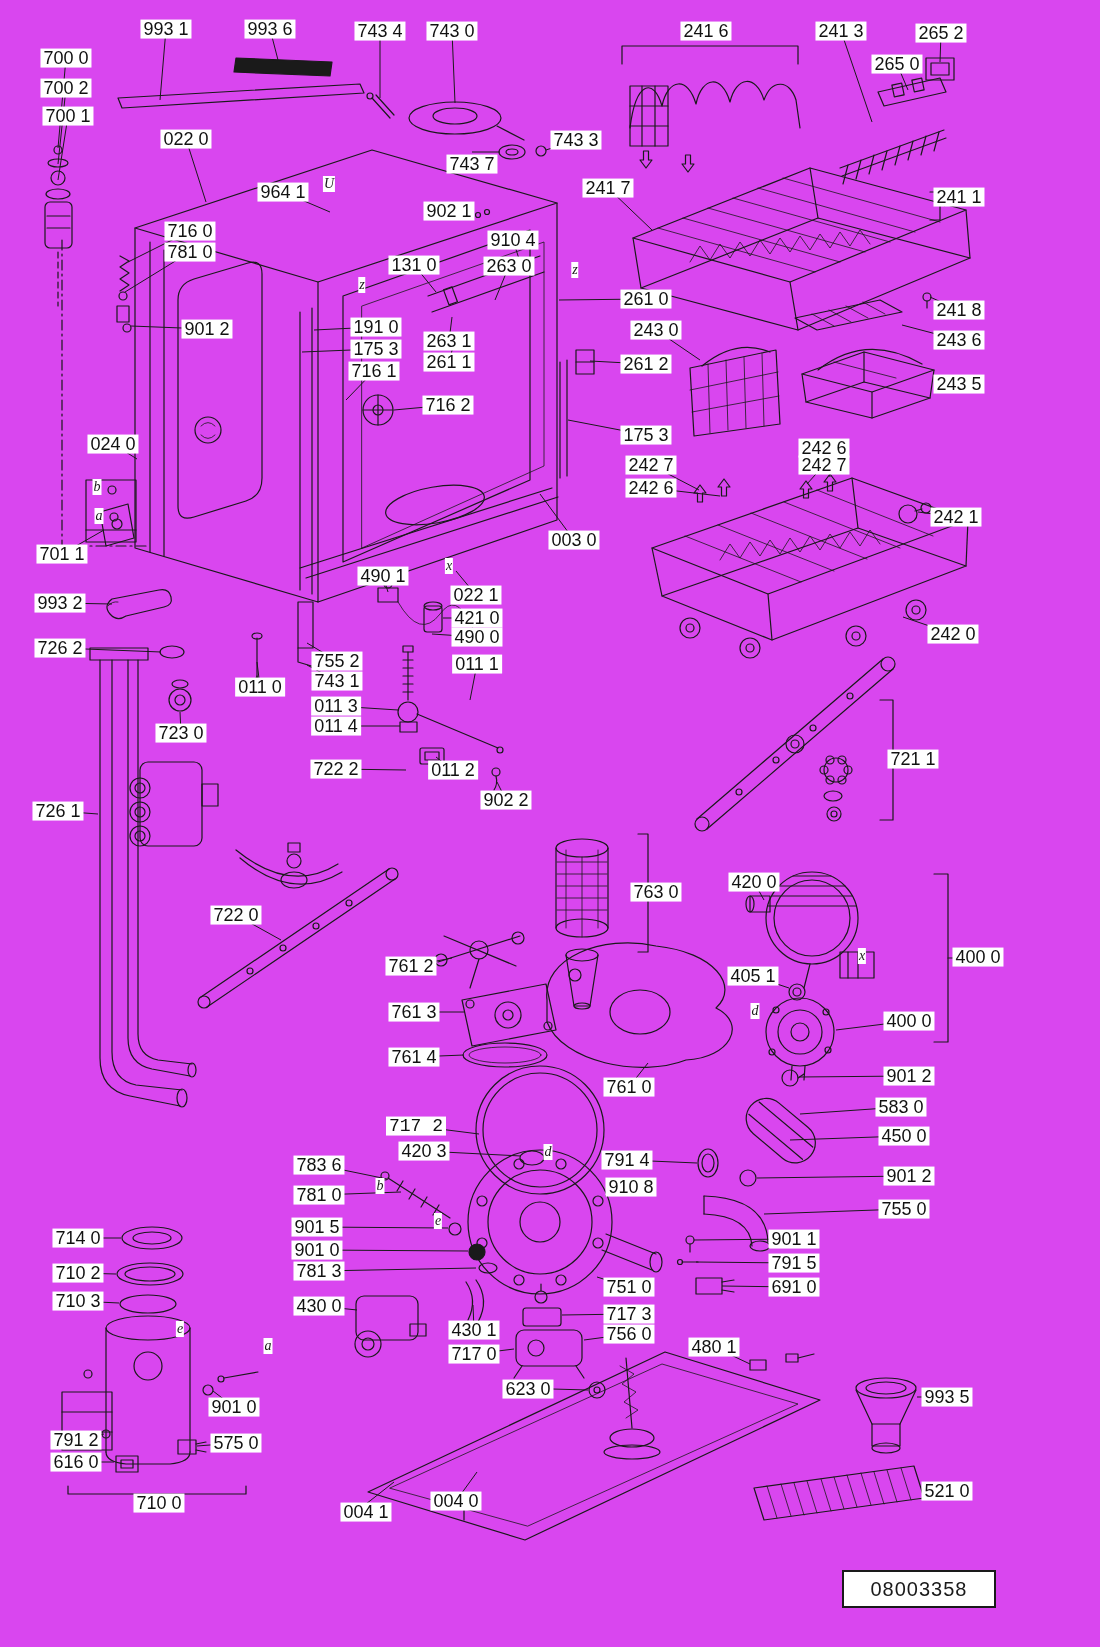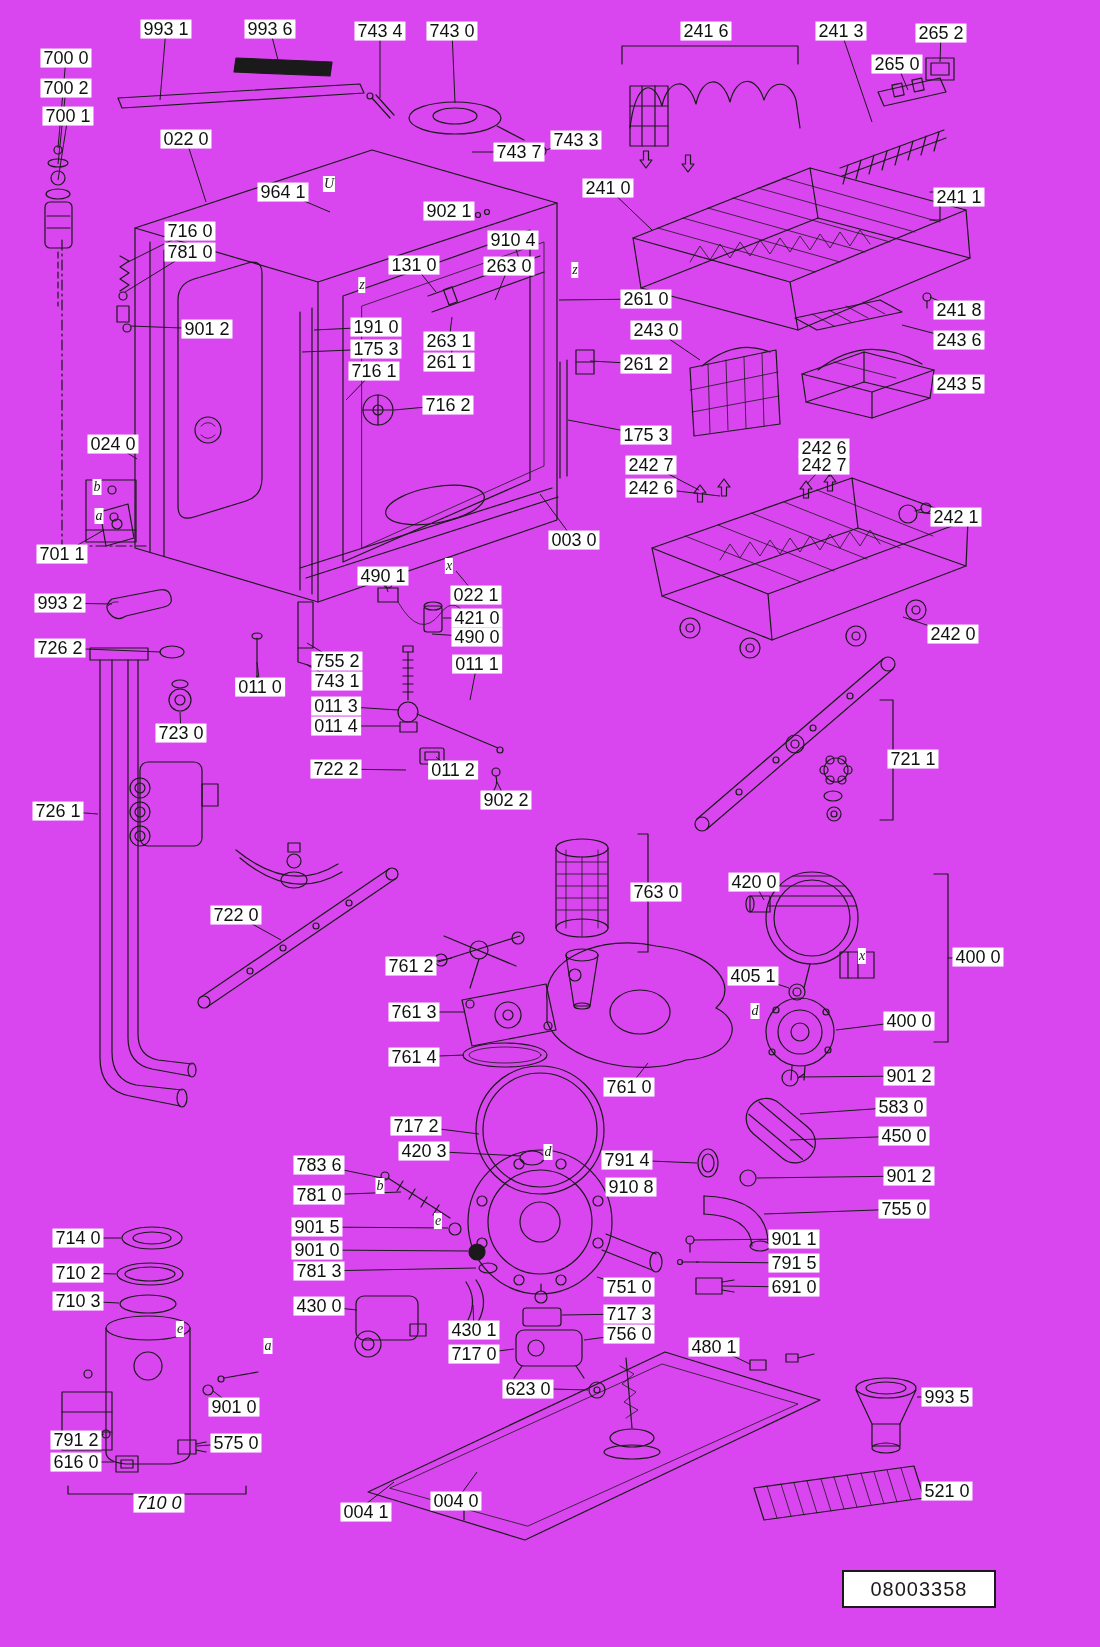--- a/index.html
+++ b/index.html
@@ -625,25 +625,25 @@
       <div class="part-label" style="left: 380px; top: 31px;">743 4</div>
       <div class="part-label" style="left: 452px; top: 31px;">743 0</div>
       <div class="part-label" style="left: 706px; top: 31px;">241 6</div>
       <div class="part-label" style="left: 841px; top: 31px;">241 3</div>
       <div class="part-label" style="left: 941px; top: 33px;">265 2</div>
       <div class="part-label" style="left: 897px; top: 64px;">265 0</div>
       <div class="part-label" style="left: 66px; top: 58px;">700 0</div>
       <div class="part-label" style="left: 66px; top: 88px;">700 2</div>
       <div class="part-label" style="left: 68px; top: 116px;">700 1</div>
       <div class="part-label" style="left: 186px; top: 139px;">022 0</div>
-      <div class="part-label" style="left: 472px; top: 152px; margin-left: 47px;">743 7</div>
+      <div class="part-label" style="left: 472px; top: 164px;">743 7</div>
       <div class="part-label" style="left: 576px; top: 140px;">743 3</div>
       <div class="part-label" style="left: 283px; top: 192px;">964 1</div>
       <div class="part-label" style="left: 449px; top: 211px;">902 1</div>
-      <div class="part-label" style="left: 608px; top: 188px;">241 0</div>
+      <div class="part-label" style="left: 608px; top: 188px;">241 7</div>
       <div class="part-label" style="left: 959px; top: 197px;">241 1</div>
       <div class="part-label" style="left: 190px; top: 231px;">716 0</div>
       <div class="part-label" style="left: 190px; top: 252px;">781 0</div>
       <div class="part-label" style="left: 513px; top: 240px;">910 4</div>
       <div class="part-label" style="left: 414px; top: 265px;">131 0</div>
       <div class="part-label" style="left: 509px; top: 266px;">263 0</div>
       <div class="part-label" style="left: 646px; top: 299px;">261 0</div>
       <div class="part-label" style="left: 959px; top: 310px;">241 8</div>
       <div class="part-label" style="left: 207px; top: 329px;">901 2</div>
       <div class="part-label" style="left: 376px; top: 327px;">191 0</div>
@@ -690,21 +690,21 @@
       <div class="part-label" style="left: 236px; top: 915px;">722 0</div>
       <div class="part-label" style="left: 411px; top: 966px;">761 2</div>
       <div class="part-label" style="left: 753px; top: 976px;">405 1</div>
       <div class="part-label" style="left: 909px; top: 1021px;">400 0</div>
       <div class="part-label" style="left: 414px; top: 1012px;">761 3</div>
       <div class="part-label" style="left: 909px; top: 1076px;">901 2</div>
       <div class="part-label" style="left: 414px; top: 1057px;">761 4</div>
       <div class="part-label" style="left: 901px; top: 1107px;">583 0</div>
       <div class="part-label" style="left: 904px; top: 1136px;">450 0</div>
       <div class="part-label" style="left: 629px; top: 1087px;">761 0</div>
-      <div class="part-label" style="left: 416px; top: 1126px;">717 2</div>
+      <div class="part-label" style="left: 416px; top: 1126px; font-family: Liberation Mono, monospace;">717 2</div>
       <div class="part-label" style="left: 424px; top: 1151px;">420 3</div>
       <div class="part-label" style="left: 627px; top: 1160px;">791 4</div>
       <div class="part-label" style="left: 909px; top: 1176px;">901 2</div>
       <div class="part-label" style="left: 319px; top: 1165px;">783 6</div>
       <div class="part-label" style="left: 631px; top: 1187px;">910 8</div>
       <div class="part-label" style="left: 904px; top: 1209px;">755 0</div>
       <div class="part-label" style="left: 319px; top: 1195px;">781 0</div>
       <div class="part-label" style="left: 317px; top: 1227px;">901 5</div>
       <div class="part-label" style="left: 794px; top: 1239px;">901 1</div>
       <div class="part-label" style="left: 317px; top: 1250px;">901 0</div>
@@ -721,21 +721,21 @@
       <div class="part-label" style="left: 474px; top: 1330px;">430 1</div>
       <div class="part-label" style="left: 474px; top: 1354px;">717 0</div>
       <div class="part-label" style="left: 714px; top: 1347px;">480 1</div>
       <div class="part-label" style="left: 528px; top: 1389px;">623 0</div>
       <div class="part-label" style="left: 947px; top: 1397px;">993 5</div>
       <div class="part-label" style="left: 234px; top: 1407px;">901 0</div>
       <div class="part-label" style="left: 76px; top: 1440px;">791 2</div>
       <div class="part-label" style="left: 236px; top: 1443px;">575 0</div>
       <div class="part-label" style="left: 76px; top: 1462px;">616 0</div>
       <div class="part-label" style="left: 947px; top: 1491px;">521 0</div>
-      <div class="part-label" style="left: 159px; top: 1503px; font-style: italic;">710 0</div>
+      <div class="part-label" style="left: 159px; top: 1503px;">710 0</div>
       <div class="part-label" style="left: 366px; top: 1504px; margin-top: 8px;">004 1</div>
       <div class="part-label" style="left: 456px; top: 1501px;">004 0</div>
       <div class="ref-marker" style="left: 329px; top: 184px;">U</div>
       <div class="ref-marker" style="left: 362px; top: 285px;">z</div>
       <div class="ref-marker" style="left: 575px; top: 270px;">z</div>
       <div class="ref-marker" style="left: 97px; top: 487px;">b</div>
       <div class="ref-marker" style="left: 99px; top: 516px;">a</div>
       <div class="ref-marker" style="left: 449px; top: 566px;">x</div>
       <div class="ref-marker" style="left: 380px; top: 1186px;">b</div>
       <div class="ref-marker" style="left: 438px; top: 1221px;">e</div>

